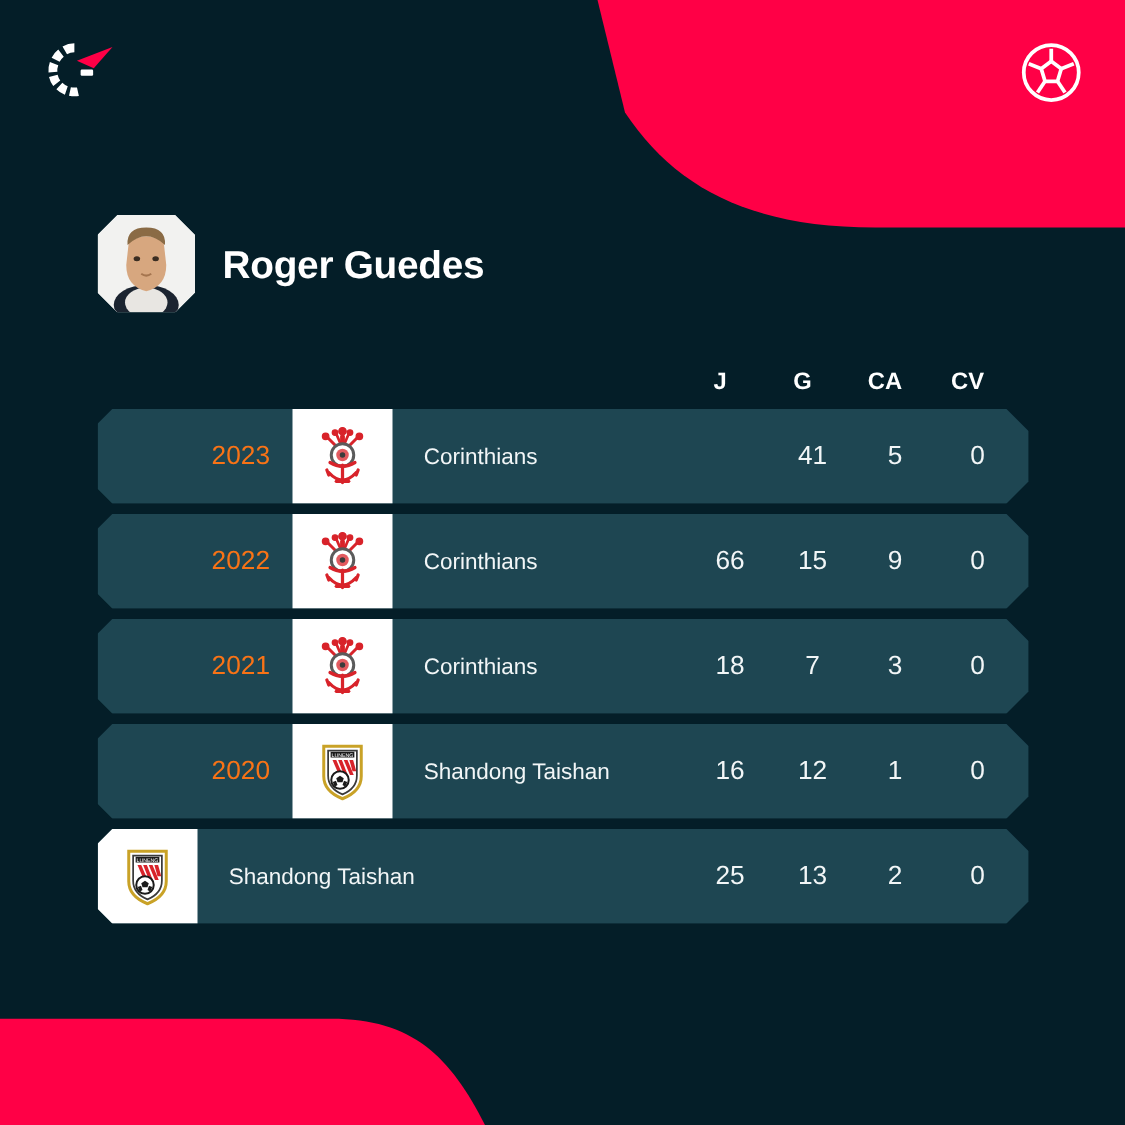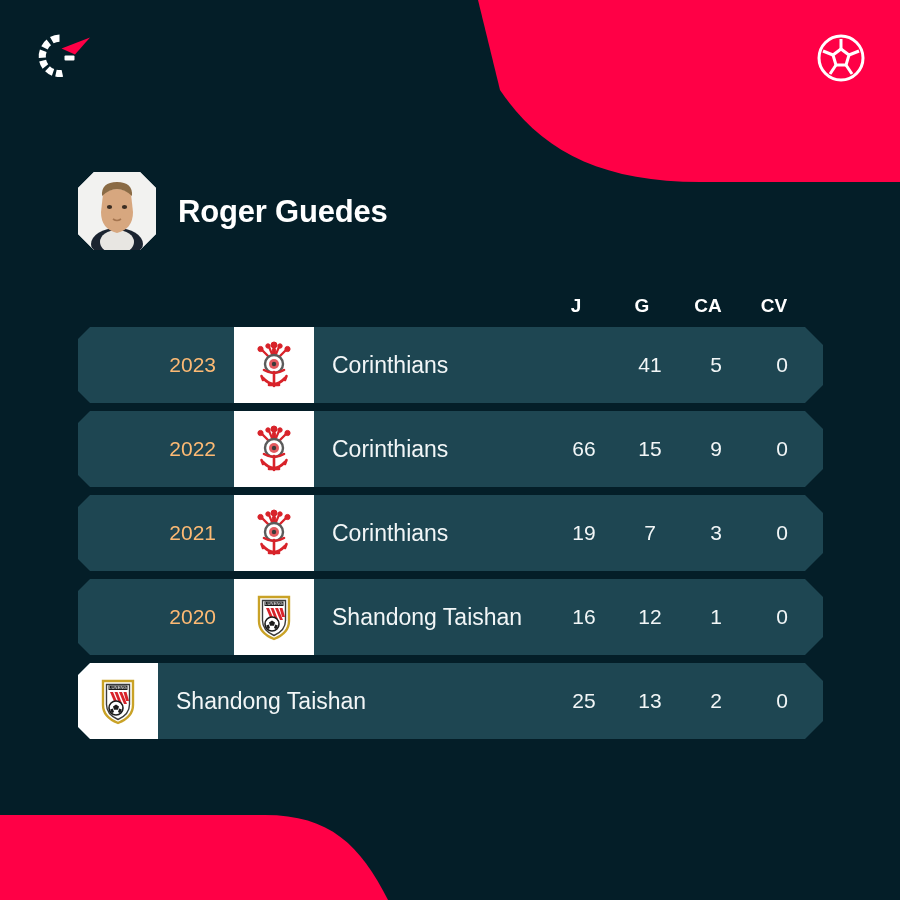--- a/index.html
+++ b/index.html
@@ -79,32 +79,32 @@
     clip-path:polygon(0 12px, 12px 0,
                       calc(100% - 18px) 0, 100% 18px,
                       100% calc(100% - 18px), calc(100% - 18px) 100%,
                       12px 100%, 0 calc(100% - 12px));
     overflow:hidden;
   }
   .cell-season {
     width:156px;
     display:flex; align-items:center; justify-content:flex-end;
     padding-right:18px;
-    font-size:21px; color:#fdba74;
+    font-size:21px; color:#f97316;
   }
   .cell-crest {
     width:80px; background:#ffffff;
     display:flex; align-items:center; justify-content:center;
   }
   .crest-svg { width:44px; height:52px; display:block; }
   .cell-team {
     flex:1 1 auto;
     display:flex; align-items:center;
-    padding-left:18px;
-    font-size:23px; color:#f2f6f7;
+    padding-left:25px;
+    font-size:18px; color:#f2f6f7;
     white-space:nowrap;
   }
   .cell-stat {
     width:66px;
     display:flex; align-items:center; justify-content:center;
     font-size:21px; color:#f2f6f7;
   }
   .stat-pad { width:8px; }
 </style>
 </head>
@@ -276,21 +276,21 @@
       <path d="M22 33 L22 47"></path>
       <path d="M12 31 q10 6 20 0"></path>
       <path d="M11 39 q11 12 22 0"></path>
       <path d="M9.5 37 L11 41"></path>
       <path d="M34.5 37 L33 41"></path>
       <path d="M17 46 L27 46"></path>
     </g>
   </svg>
 </div>
           <div class="cell-team">Corinthians</div>
-          <div class="cell-stat">19</div>
+          <div class="cell-stat">18</div>
           <div class="cell-stat">7</div>
           <div class="cell-stat">3</div>
           <div class="cell-stat">0</div>
           <div class="stat-pad"></div>
         </div>
         <div class="stat-row">
           <div class="cell-season">2020</div>
           <div class="cell-crest">
   <svg class="crest-svg" viewBox="0 0 44 52">
     <path d="M7 6 L37 6 L37 30 Q37 42 22 48 Q7 42 7 30 Z" fill="#ffffff" stroke="#c9a227" stroke-width="2.4"></path>

